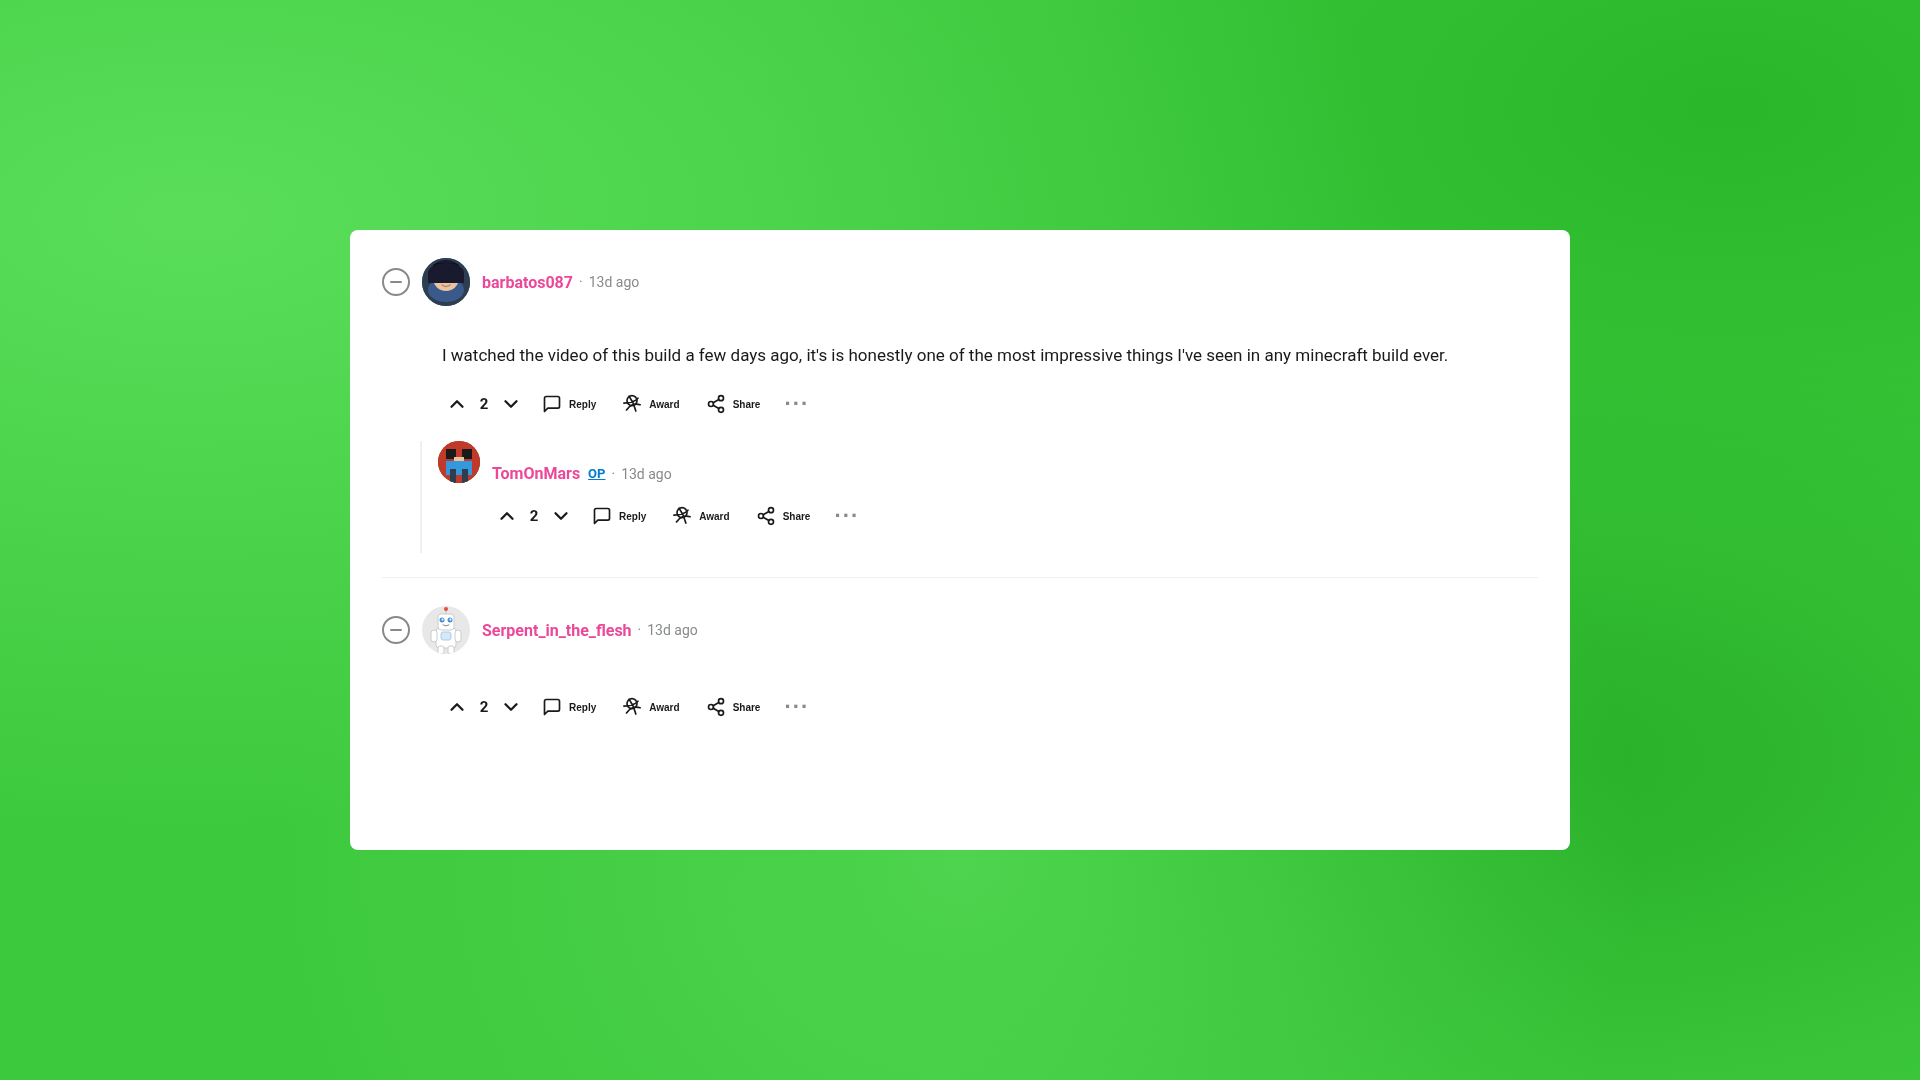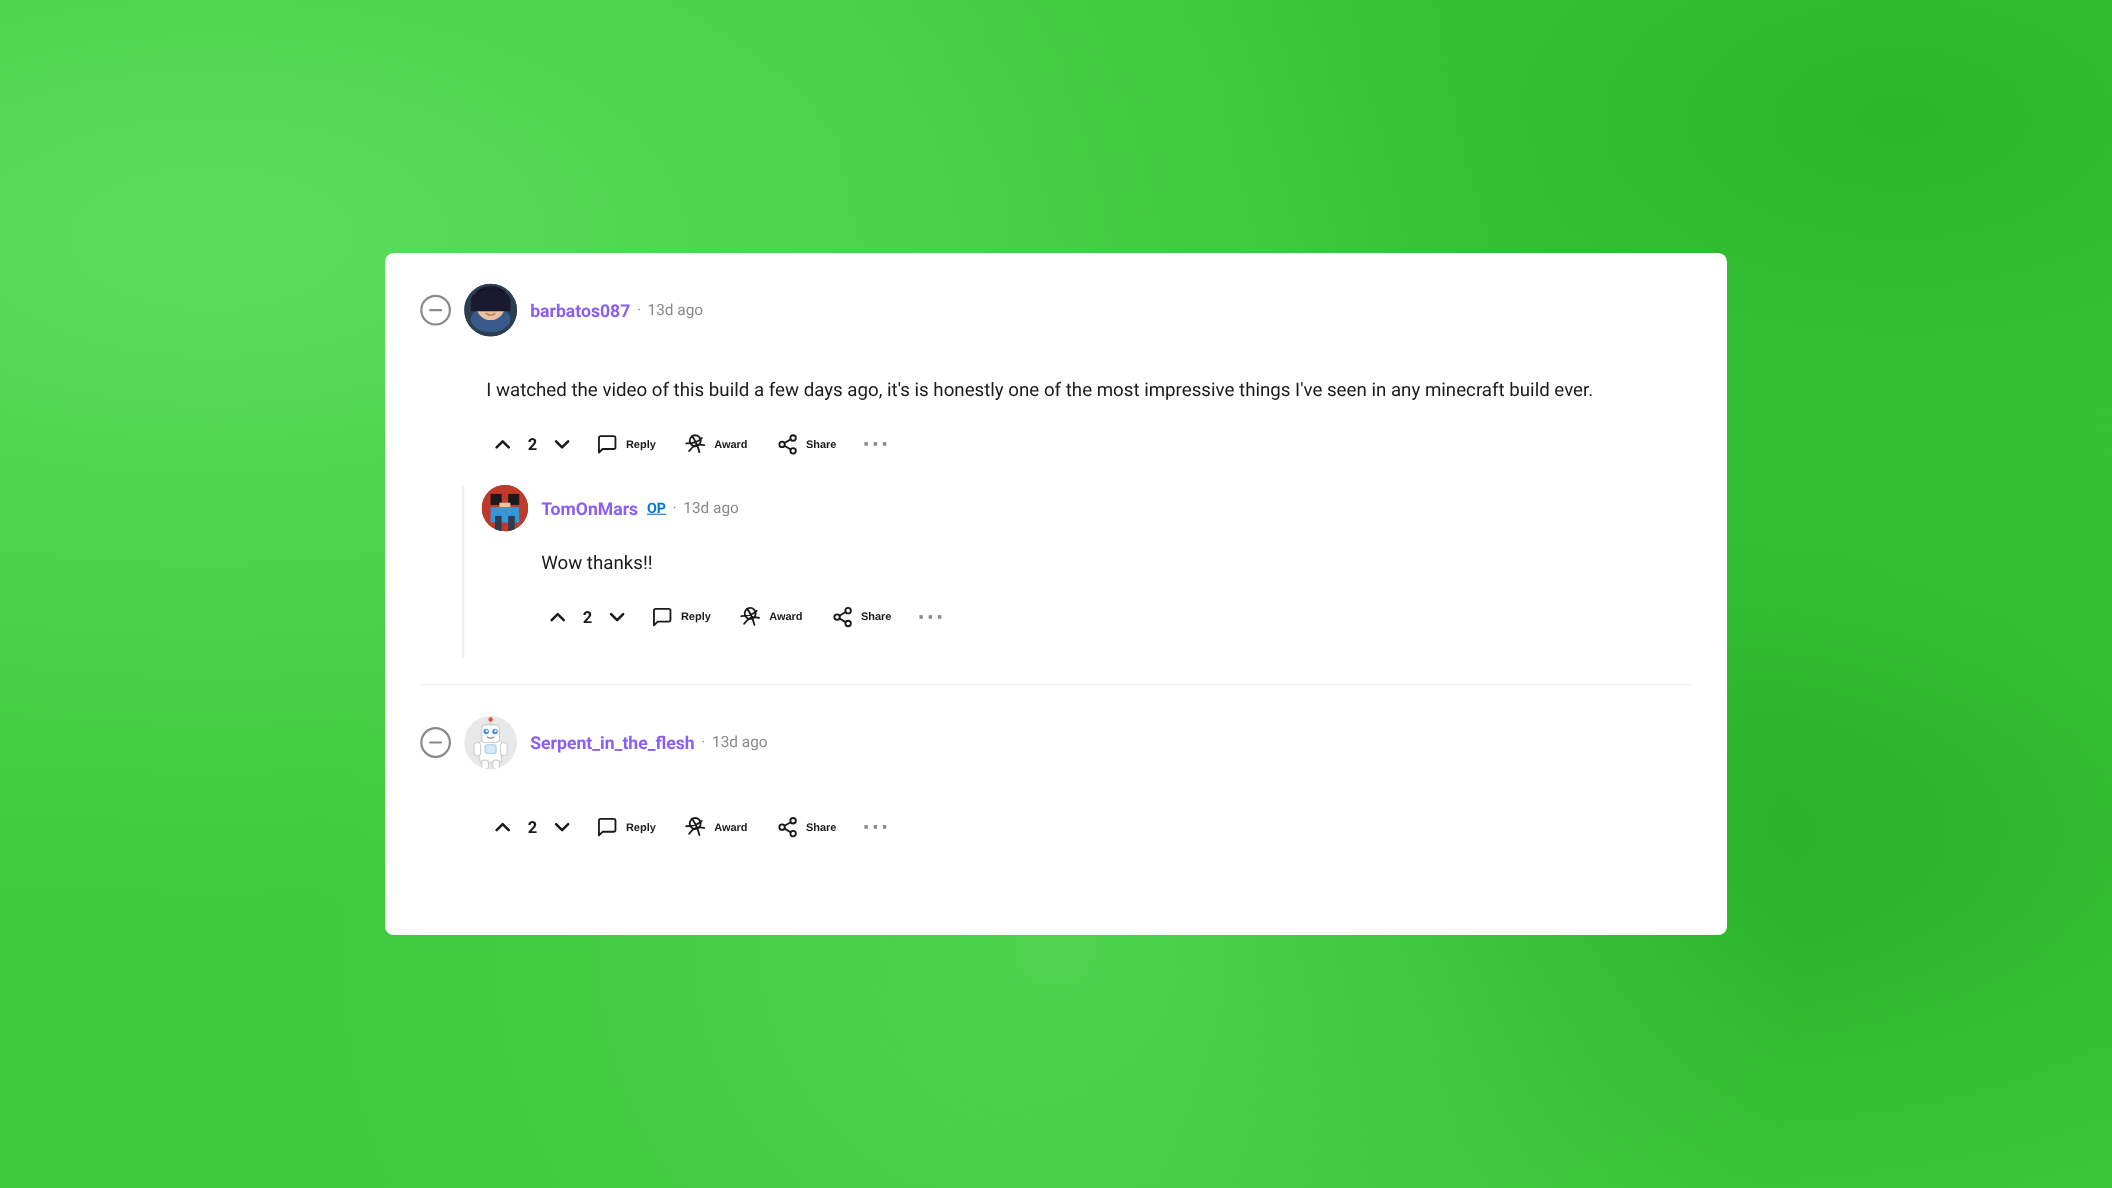--- a/index.html
+++ b/index.html
@@ -87,21 +87,21 @@
 
     .comment-meta {
       display: flex;
       align-items: center;
       gap: 6px;
     }
 
     .username {
       font-size: 16px;
       font-weight: 700;
-      color: #8b5cf6;
+      color: #ec4899;
     }
 
     .op-badge {
       font-size: 13px;
       font-weight: 700;
       color: #0079d3;
       margin-left: 2px;
       text-decoration: underline;
     }
 
@@ -190,21 +190,21 @@
       cursor: pointer;
       color: #878a8c;
       font-size: 22px;
       padding: 4px 8px;
       letter-spacing: 1px;
       font-weight: 700;
     }
 
     .reply-header {
       display: flex;
-      align-items: center;
+      align-items: flex-end;
       gap: 12px;
       margin-bottom: 16px;
     }
 
     .avatar-small {
       width: 42px;
       height: 42px;
       border-radius: 50%;
       overflow: hidden;
       flex-shrink: 0;
@@ -318,21 +318,20 @@
             </div>
             <div class="comment-meta">
               <span class="username">TomOnMars</span>
               <span class="op-badge">OP</span>
               <span class="dot-separator">·</span>
               <span class="timestamp">13d ago</span>
             </div>
           </div>
 
           <div style="margin-left: 54px;">
-            <p class="comment-text">Wow thanks!!</p>
 
             <div class="comment-actions">
               <button class="icon-btn">
                 <svg width="22" height="22" viewBox="0 0 24 24" fill="none" stroke="currentColor" stroke-width="2.5" stroke-linecap="round" stroke-linejoin="round">
                   <polyline points="18 15 12 9 6 15"></polyline>
                 </svg>
               </button>
               <span class="vote-count">2</span>
               <button class="icon-btn">
                 <svg width="22" height="22" viewBox="0 0 24 24" fill="none" stroke="currentColor" stroke-width="2.5" stroke-linecap="round" stroke-linejoin="round">

